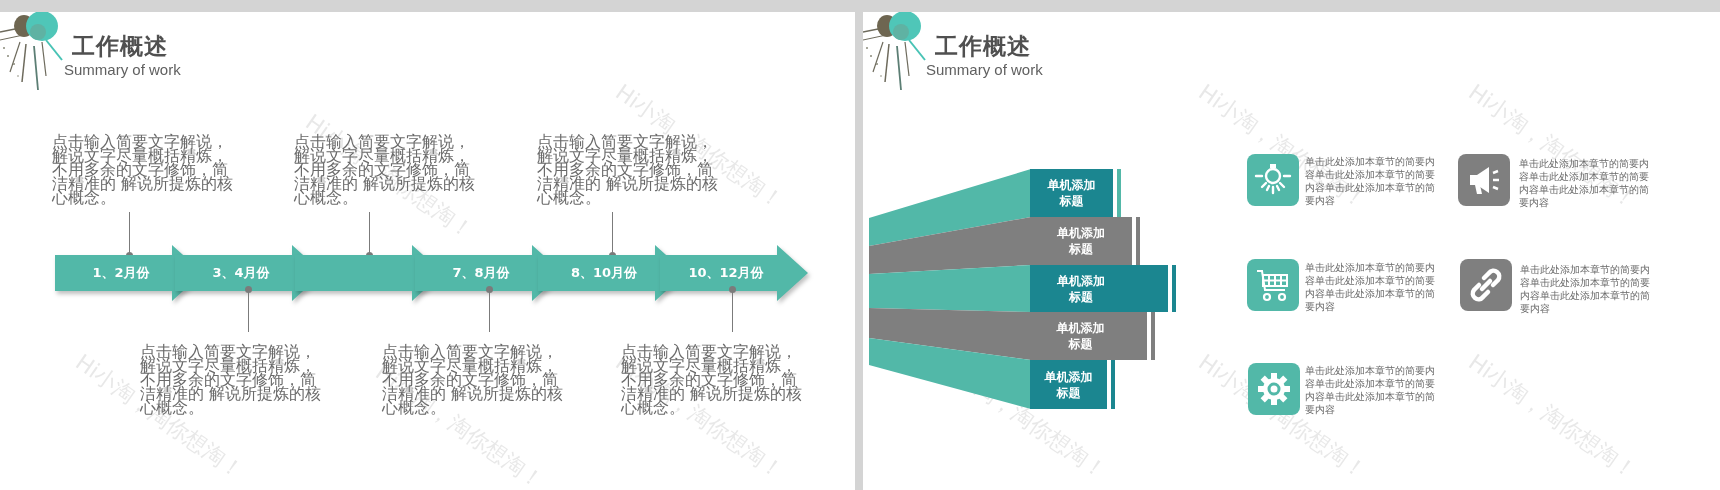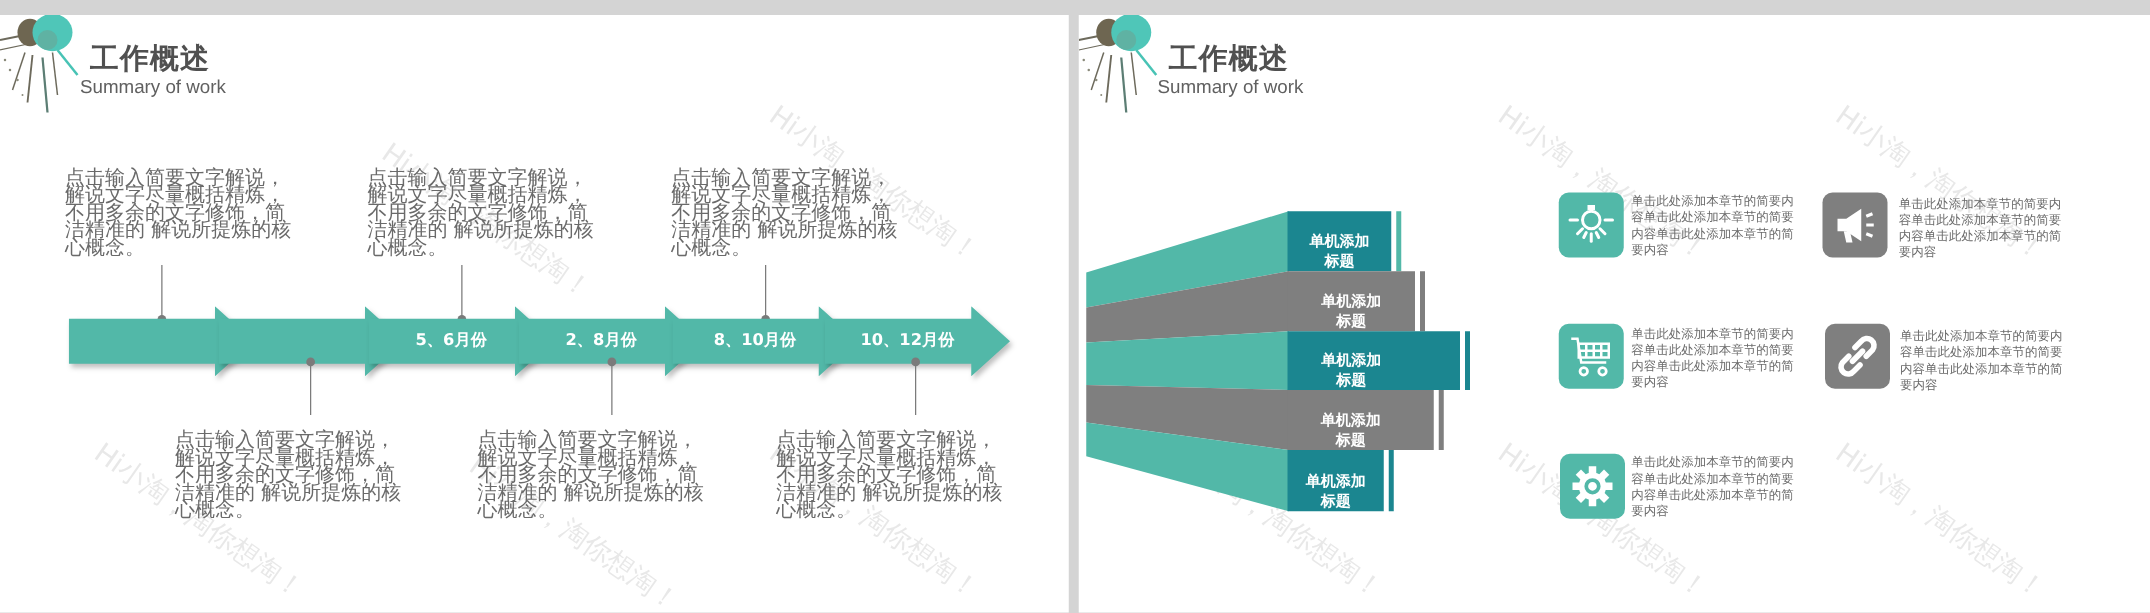--- a/index.html
+++ b/index.html
@@ -39,21 +39,21 @@
   }
   .stem { position:absolute; width:1px; background:#7b7b7b; }
   .dot { position:absolute; width:7px; height:7px; border-radius:50%; background:#7b7b7b; }
   .desc {
     position:absolute; width:190px; font-size:16px; line-height:14px; color:#6a6a6a;
   }
 
   
   .label-box {
     position:absolute; color:#fff; font-weight:bold; font-size:12px; line-height:16px;
-    display:flex; align-items:flex-end; justify-content:center; text-align:center;
+    display:flex; align-items:center; justify-content:center; text-align:center;
   }
   .edge { position:absolute; width:4px; }
 
   .icon-tile {
     position:absolute; width:52px; height:52px; border-radius:8px;
     display:flex; align-items:center; justify-content:center;
   }
   .icon-text {
     position:absolute; width:135px; font-size:10px; line-height:13px; color:#6a6a6a;
   }
@@ -97,37 +97,38 @@
   <div class="stem" style="left:369px; top:200px; height:43px;"></div>
   <div class="dot" style="left:366px; top:240px;"></div>
   <div class="stem" style="left:612px; top:200px; height:43px;"></div>
   <div class="dot" style="left:609px; top:240px;"></div>
 
   <div class="arrow-row">
     <div class="arrow" style="left:0px;">
       <svg width="152" height="56">
           <polygon points="0,10 117,10 117,0 148,28 117,56 117,46 0,46" fill="#52b8a8"></polygon>
         </svg>
+      <div class="arrow-label">1、2月份</div>
     </div>
     <div class="arrow" style="left:120px;">
       <svg width="152" height="56">
           <polygon points="0,10 117,10 117,0 148,28 117,56 117,46 0,46" fill="#52b8a8"></polygon>
         </svg>
+      <div class="arrow-label">3、4月份</div>
     </div>
     <div class="arrow" style="left:240px;">
       <svg width="152" height="56">
           <polygon points="0,10 117,10 117,0 148,28 117,56 117,46 0,46" fill="#52b8a8"></polygon>
         </svg>
-      <div class="arrow-label">5、6月份</div>
     </div>
     <div class="arrow" style="left:360px;">
       <svg width="152" height="56">
           <polygon points="0,10 117,10 117,0 148,28 117,56 117,46 0,46" fill="#52b8a8"></polygon>
         </svg>
-      <div class="arrow-label">2、8月份</div>
+      <div class="arrow-label">7、8月份</div>
     </div>
     <div class="arrow" style="left:483px;">
       <svg width="152" height="56">
           <polygon points="0,10 117,10 117,0 148,28 117,56 117,46 0,46" fill="#52b8a8"></polygon>
         </svg>
       <div class="arrow-label">8、10月份</div>
     </div>
     <div class="arrow" style="left:605px;">
       <svg width="152" height="56">
           <polygon points="0,10 117,10 117,0 148,28 117,56 117,46 0,46" fill="#52b8a8"></polygon>

